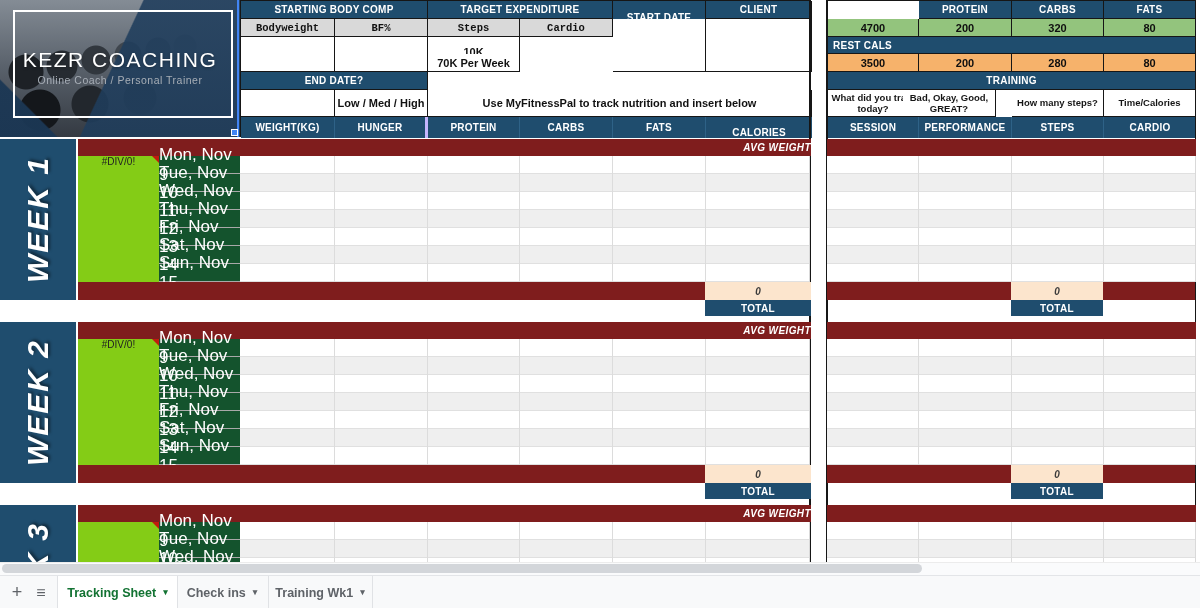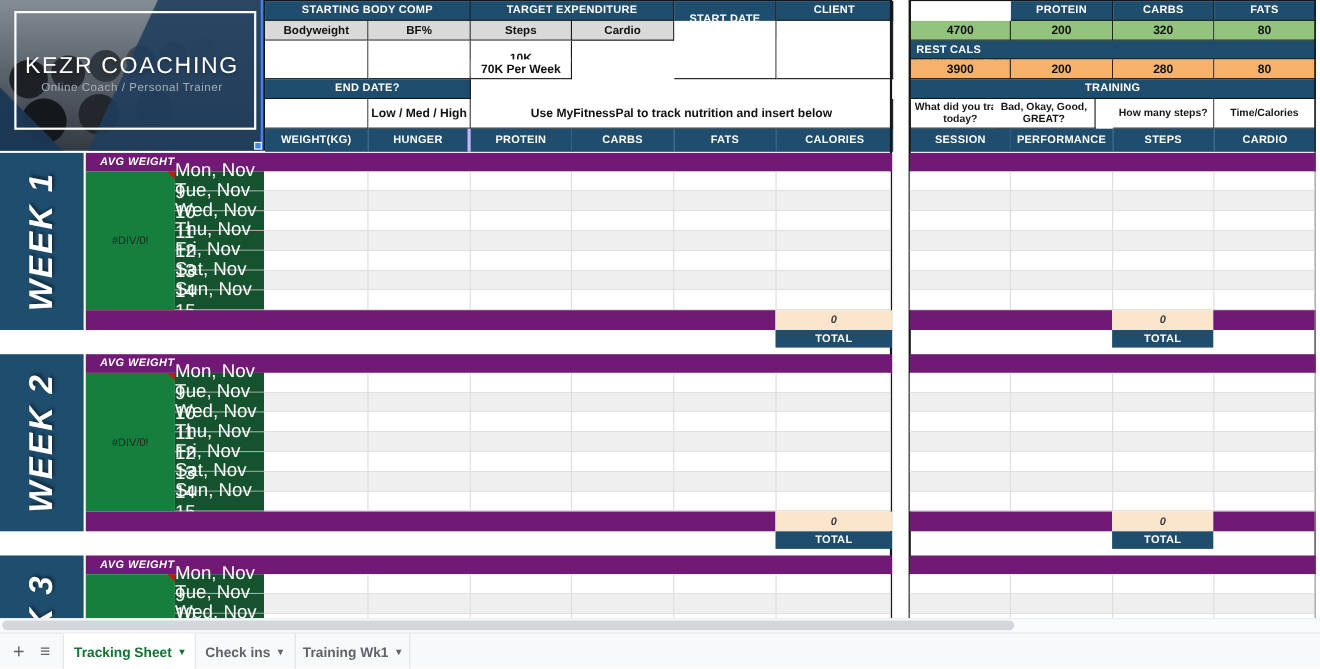--- a/index.html
+++ b/index.html
@@ -4,21 +4,21 @@
 <style>
   html,body{margin:0;padding:0;background:#fff;}
   body{width:1200px;height:608px;overflow:hidden;font-family:"Liberation Sans",sans-serif;}
   .stage{position:relative;width:1200px;height:608px;background:#fff;overflow:hidden;}
   .sheet{position:absolute;left:0;top:0;width:1200px;height:562px;background:#fff;overflow:hidden;}
   .abs{position:absolute;box-sizing:border-box;}
   
   .bluehead{background:#1f4d6e;color:#fff;font-weight:700;font-size:10px;letter-spacing:.25px;
             display:flex;align-items:center;justify-content:center;white-space:nowrap;}
   .tcell{border-right:1px solid #161616;border-bottom:1px solid #161616;display:flex;align-items:center;justify-content:center;}
-  .grayhead{background:#d9d9d9;color:#111;font-weight:700;font-size:10.5px;}
+  .grayhead{background:#d9d9d9;color:#111;font-weight:700;font-size:10.5px;font-family:Liberation Mono, monospace;}
   .valcell{background:#fff;color:#111;font-weight:600;font-size:11px;}
   .greencell{background:#93c47d;color:#0f0f0f;font-weight:700;font-size:11px;}
   .orangecell{background:#f6b26b;color:#0f0f0f;font-weight:700;font-size:11px;}
   .promptcell{background:#fff;color:#161616;font-weight:700;font-size:9.5px;line-height:1.18;text-align:center;padding:1px 2px;}
   
   .logo{left:0;top:0;width:240px;height:137px;background:#5c6670;overflow:hidden;}
   .logo-photo{position:absolute;inset:0;background:
       radial-gradient(circle at 26px 72px,#1d2126 0 17px,transparent 18px),
       radial-gradient(circle at 62px 66px,#262b31 0 15px,transparent 16px),
       radial-gradient(circle at 96px 60px,#31373e 0 14px,transparent 15px),
@@ -39,23 +39,23 @@
   .sel-handle{left:231px;top:129px;width:7px;height:7px;background:#4285f4;border:1px solid #fff;}
   
   .tbl{border-left:1px solid #161616;border-top:1px solid #161616;}
   
   .vline{top:0;height:562px;background:#161616;}
   
   .week{left:0;width:1200px;height:177px;}
   .wk-side{left:0;top:0;width:76px;height:161px;background:#1f4d6e;overflow:hidden;display:flex;align-items:center;justify-content:center;}
   .wk-title{writing-mode:vertical-rl;transform:rotate(180deg);color:#fff;font-size:30px;font-weight:800;font-style:italic;
             letter-spacing:2px;text-shadow:2px 2px 3px rgba(0,0,0,.45);white-space:nowrap;}
-  .wk-bar{background:#701a75;display:flex;align-items:center;}
+  .wk-bar{background:#7f1d1d;display:flex;align-items:center;justify-content:flex-end;}
   .wk-bar-label{color:#fff;font-style:italic;font-weight:800;font-size:10px;letter-spacing:.4px;padding-left:13px;}
-  .avgcell{background:#15803d;display:flex;align-items:center;justify-content:center;color:#222;font-size:10px;}
+  .avgcell{background:#84cc16;display:flex;align-items:flex-start;justify-content:center;color:#222;font-size:10px;}
   .note-tri{width:0;height:0;border-top:7px solid #c11b0e;border-left:7px solid transparent;}
   .daycol .daycell{height:18px;background:#14532d;color:#fff;font-size:17px;display:flex;align-items:center;
                    justify-content:flex-end;padding-right:6px;box-sizing:border-box;border-bottom:1px solid #a9a9a9;}
   .grid{background-image:
       repeating-linear-gradient(to bottom,rgba(0,0,0,0) 0 17px,#e0e0e0 17px 18px),
       repeating-linear-gradient(to bottom,#ffffff 0 18px,#efefef 18px 36px);
       border-right:1px solid #d9d9d9;}
   .vsep{top:0;width:1px;height:126px;background:#dcdcdc;}
   .creamcell{background:#fce5cd;display:flex;align-items:center;justify-content:center;
              color:#3a3a3a;font-weight:700;font-style:italic;font-size:10px;}
@@ -113,21 +113,21 @@
           <span>Steps</span>
         </div>
       <div class="abs tcell grayhead" style="left:279px;top:18px;width:93px;height:18px;">
           <span>Cardio</span>
         </div>
       <div class="abs tcell valcell" style="left:372px;top:18px;width:93px;height:53px;"></div>
       <div class="abs tcell valcell" style="left:465px;top:18px;width:106px;height:53px;"></div>
 
       <div class="abs tcell valcell" style="left:0;top:36px;width:94px;height:35px;"></div>
       <div class="abs tcell valcell" style="left:94px;top:36px;width:93px;height:35px;"></div>
-      <div class="abs tcell valcell" style="left:187px;top:36px;width:92px;height:32px;border-bottom:1px solid #ef4444;">
+      <div class="abs tcell valcell" style="left:187px;top:36px;width:92px;height:32px;border-bottom:3px solid #ef4444;">
           <span>10K</span>
         </div>
       <div class="abs tcell valcell" style="left:187px;top:53px;width:92px;height:18px;">
           <span>70K Per Week</span>
         </div>
 
       <div class="abs tcell bluehead" style="left:0;top:71px;width:187px;height:18px;">
           <span>END DATE?</span>
         </div>
 
@@ -147,21 +147,21 @@
         </div>
       <div class="abs bluehead" style="left:187px;top:116px;width:92px;height:21px;border-right:1px solid #2e6287;">
           <span>PROTEIN</span>
         </div>
       <div class="abs bluehead" style="left:279px;top:116px;width:93px;height:21px;border-right:1px solid #2e6287;">
           <span>CARBS</span>
         </div>
       <div class="abs bluehead" style="left:372px;top:116px;width:93px;height:21px;border-right:1px solid #2e6287;">
           <span>FATS</span>
         </div>
-      <div class="abs bluehead" style="left:465px;top:116px;width:106px;height:21px;">
+      <div class="abs bluehead" style="left:465px;top:116px;width:106px;height:21px;align-items:flex-end;">
           <span>CALORIES</span>
         </div>
     </div>
 
     <div class="abs tbl" style="left:827px;top:0;width:369px;height:137px;border-right:1px solid #161616;">
       <div class="abs tcell bluehead" style="left:0;top:0;width:91px;height:18px;margin-top:44px;">
           <span>TRAINING CALS</span>
         </div>
       <div class="abs tcell bluehead" style="left:91px;top:0;width:93px;height:18px;">
           <span>PROTEIN</span>
@@ -184,21 +184,21 @@
         </div>
       <div class="abs tcell greencell" style="left:276px;top:18px;width:92px;height:18px;">
           <span>80</span>
         </div>
 
       <div class="abs tcell bluehead" style="left:0;top:36px;width:368px;height:17px;justify-content:flex-start;padding-left:5px;">
           <span>REST CALS</span>
         </div>
 
       <div class="abs tcell orangecell" style="left:0;top:53px;width:91px;height:18px;">
-          <span>3900</span>
+          <span>3500</span>
         </div>
       <div class="abs tcell orangecell" style="left:91px;top:53px;width:93px;height:18px;">
           <span>200</span>
         </div>
       <div class="abs tcell orangecell" style="left:184px;top:53px;width:92px;height:18px;">
           <span>280</span>
         </div>
       <div class="abs tcell orangecell" style="left:276px;top:53px;width:92px;height:18px;">
           <span>80</span>
         </div>

